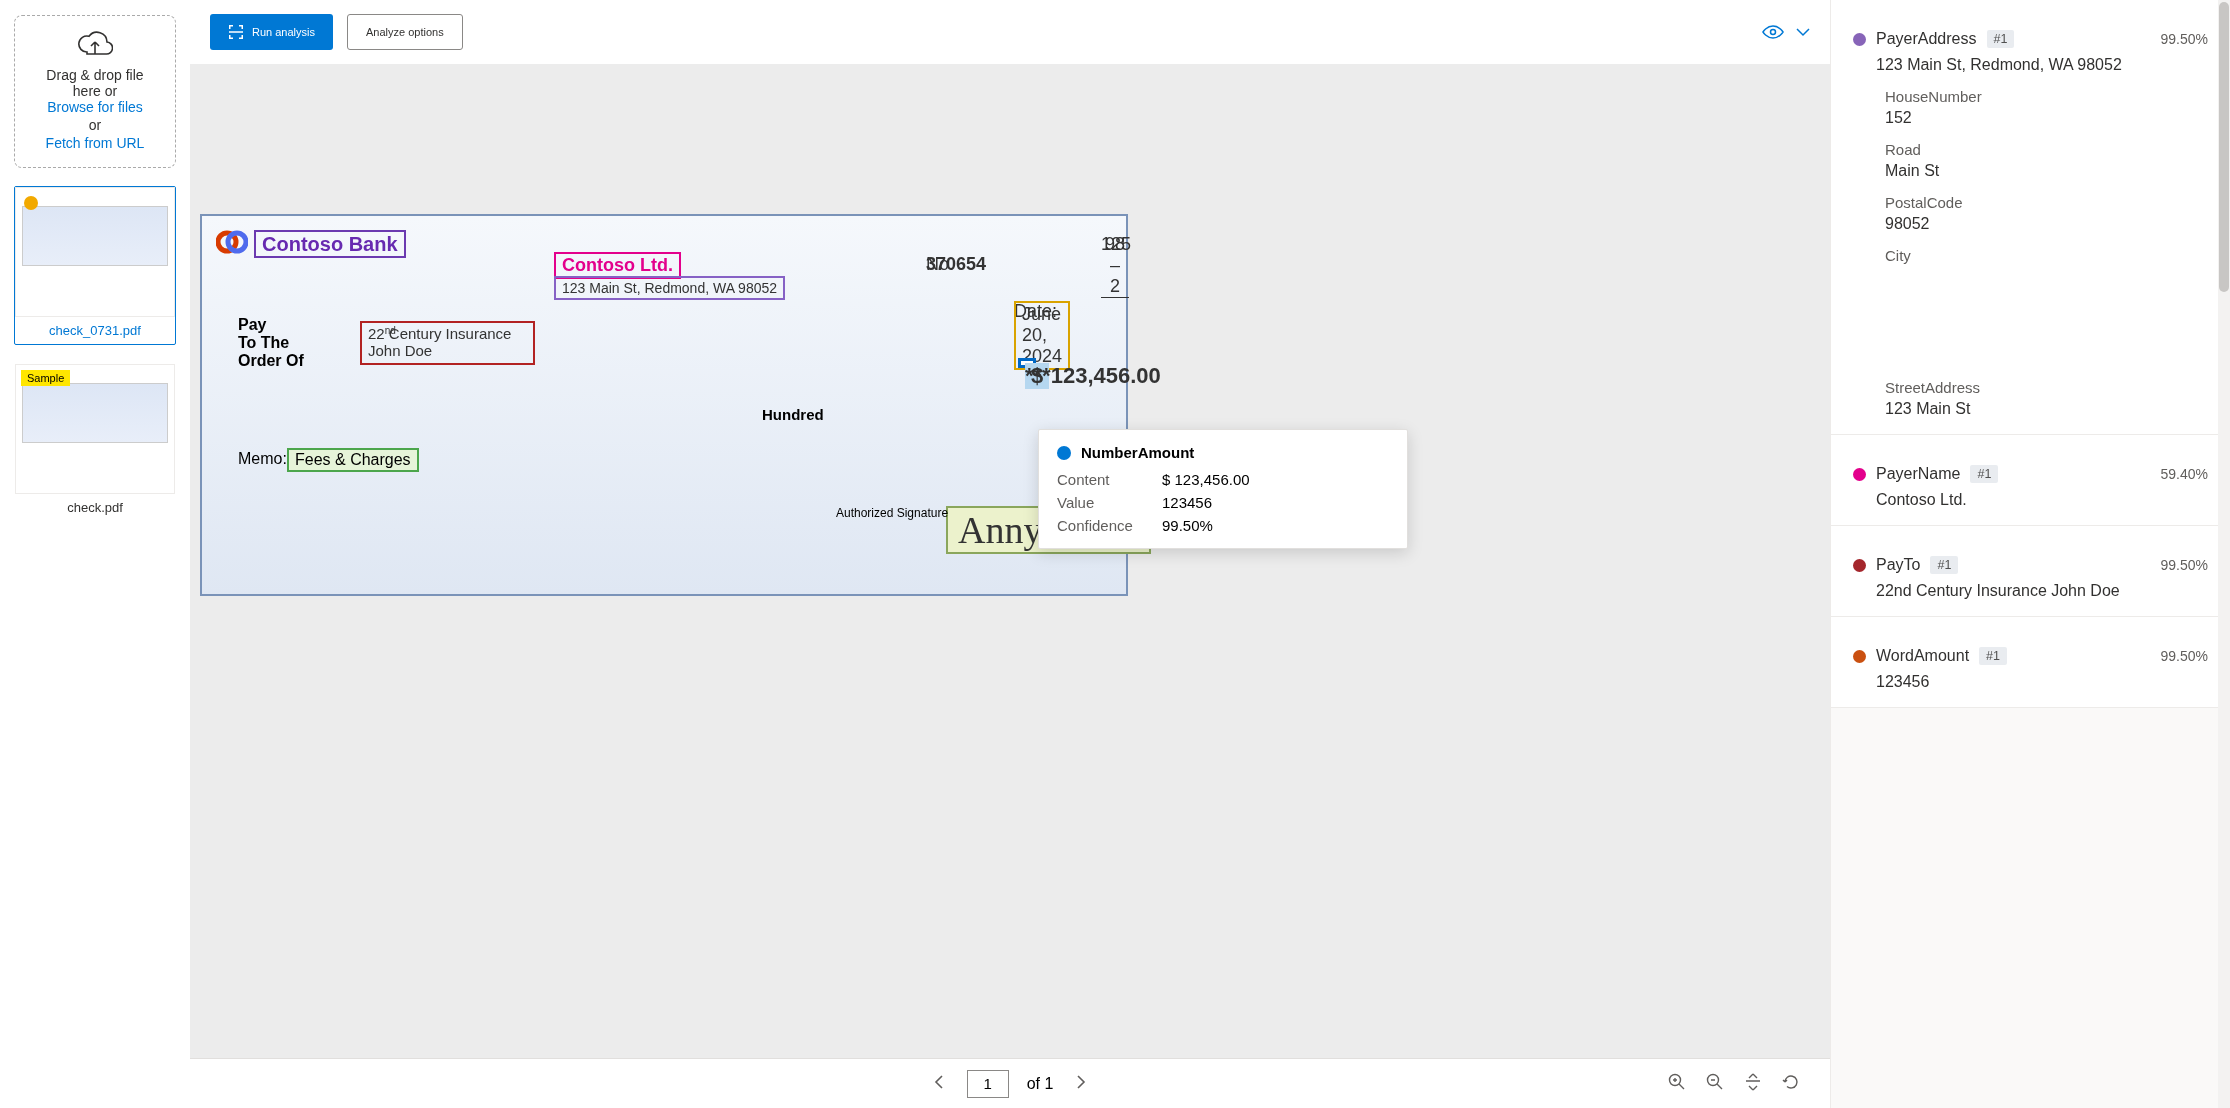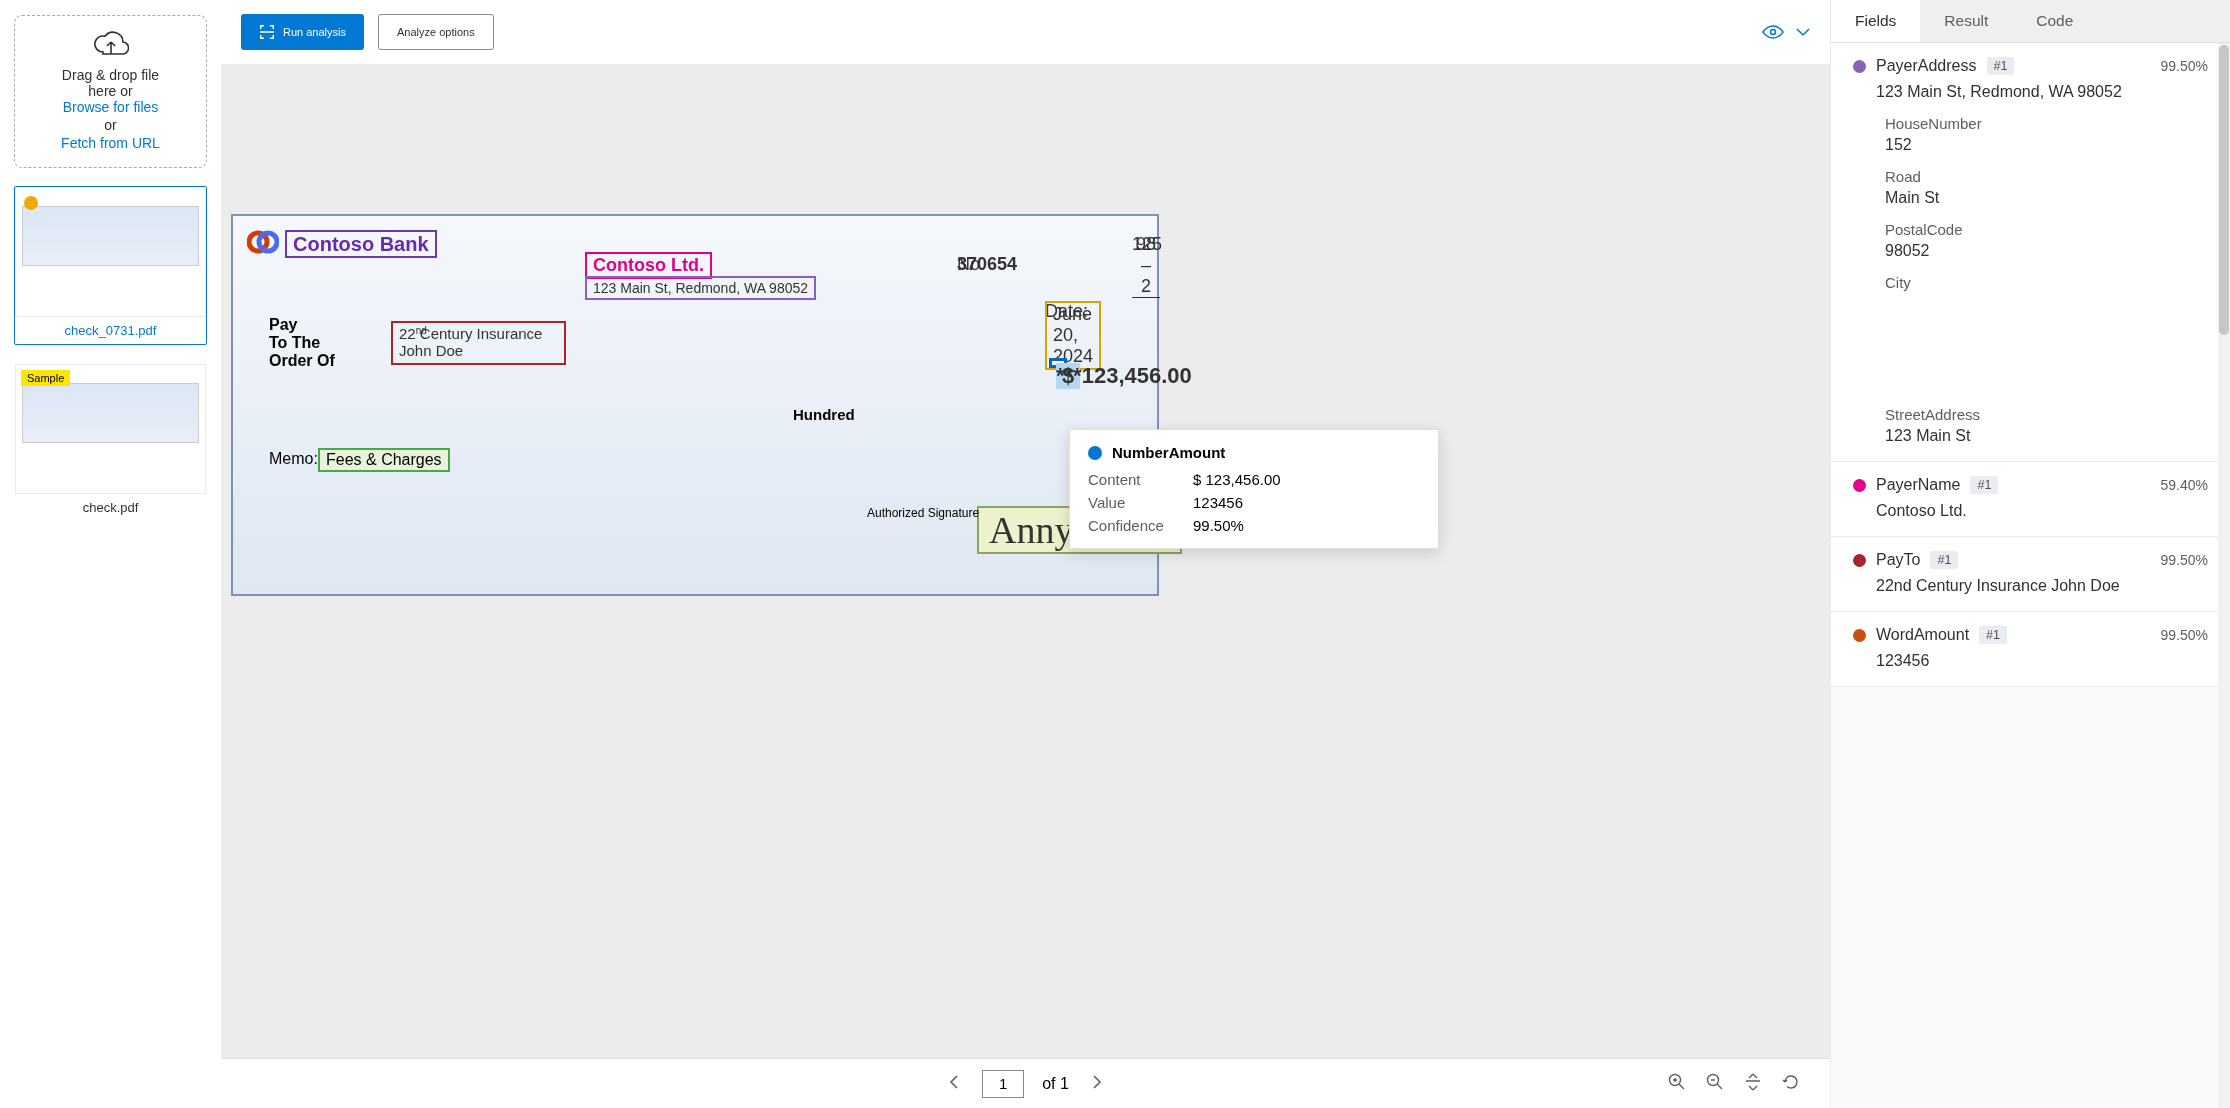--- a/index.html
+++ b/index.html
@@ -1,19 +1,19 @@
 <!DOCTYPE html>
 <html><head>
 <meta charset="utf-8">
 <style>
   * { box-sizing: border-box; margin: 0; padding: 0; font-family: "Segoe UI", -apple-system, sans-serif; }
   body { background: #fff; height: 100vh; overflow: hidden; display: flex; }
   
   
-  .sidebar-left { width: 221px; padding: 15px 14px; background: #fff; }
+  .sidebar-left { width: 190px; padding: 15px 14px; background: #fff; }
   .dropzone { border: 1.5px dashed #aaa; border-radius: 8px; padding: 14px 10px 16px; text-align: center; font-size: 14px; color: #323130; }
   .dropzone .cloud { margin-bottom: 6px; }
   .dropzone a { color: #0078d4; text-decoration: none; display:block;}
   .dropzone .or { margin:2px 0; }
   .thumb-card { margin-top: 18px; border: 1.5px solid transparent; border-radius:2px; cursor:pointer; }
   .thumb-card.active { border-color: #0078d4; }
   .thumb-box { width: 100%; height: 130px; background: #fff; position: relative; border:1px solid #edebe9; display:flex; flex-direction:column;}
   .thumb-box .dot { width:14px; height:14px; border-radius:50%; background:#f2a900; position:absolute; top:8px; left:8px; }
   .thumb-box .sample-tag { position:absolute; top:5px; left:5px; background:#ffe600; font-size:11px; padding:2px 6px;}
   .thumb-check { margin: 18px 6px 6px; height:60px; background:linear-gradient(#dde6f5,#e8eef9); border:1px solid #ccc;}
@@ -72,21 +72,21 @@
   .flyout .k{width:105px; color:#605e5c;}
   
   
   .panel { width:400px; background:#faf9f8; border-left:1px solid #edebe9; display:flex; flex-direction:column;}
   .tabs { display:flex; background:#f0efed; border-bottom:1px solid #e1dfdd;}
   .tab { padding:12px 24px; font-size:15.5px; color:#605e5c; cursor:pointer; background:transparent;}
   .tab.active { background:#fff; color:#323130; font-weight:400; }
   .fields-body { flex:1; overflow:auto; padding:0; position:relative;}
   .scroll-track{position:absolute; right:0; top:0; bottom:0; width:12px; background:#f3f2f1;}
   .scroll-thumb{position:absolute; right:1px; top:2px; width:10px; height:290px; background:#c8c6c4; border-radius:5px;}
-  .field-section { padding:14px 22px 16px; border-bottom:1px solid #edebe9; background:#fff;}
+  .field-section { padding:30px 22px 16px; border-bottom:1px solid #edebe9; background:#fff;}
   .field-head { display:flex; align-items:center; gap:10px;}
   .field-head .dot{width:13px; height:13px; border-radius:50%;}
   .field-head .name{font-size:16px; color:#323130;}
   .field-head .badge{background:#e9ecf0; font-size:12.5px; padding:2px 7px; border-radius:2px; color:#505050;}
   .field-head .conf{margin-left:auto; font-size:14px; color:#605e5c;}
   .field-val{margin-left:23px; font-size:16px; color:#323130; margin-top:8px;}
   .subfield{margin-left:32px; margin-top:14px;}
   .subfield .sk{color:#605e5c; font-size:15px;}
   .subfield .sv{color:#323130; font-size:16px; margin-top:4px;}
   
@@ -238,25 +238,20 @@
             <path fill="none" stroke="#605e5c" stroke-width="1.4" d="M9 1l4 4M9 1L5 5M9 17l4-4M9 17l-4-4M2 8h14"></path>
           </svg></span>
       <span><svg width="18" height="18">
             <path fill="none" stroke="#605e5c" stroke-width="1.4" d="M3 9a6 6 0 1 1 2 4.5M3 9l-2-2m2 2l2-2"></path>
           </svg></span>
     </div>
   </div>
 </div>
 
 <div class="panel">
-  <div class="tabs">
-    <div class="tab active">Fields</div>
-    <div class="tab">Result</div>
-    <div class="tab">Code</div>
-  </div>
   <div class="fields-body">
     <div class="field-section">
       <div class="field-head">
           <span class="dot dot-purple"></span>
           <span class="name">PayerAddress</span>
           <span class="badge">#1</span>
           <span class="conf">99.50%</span>
         </div>
       <div class="field-val">123 Main St, Redmond, WA 98052</div>
       <div class="subfield">

